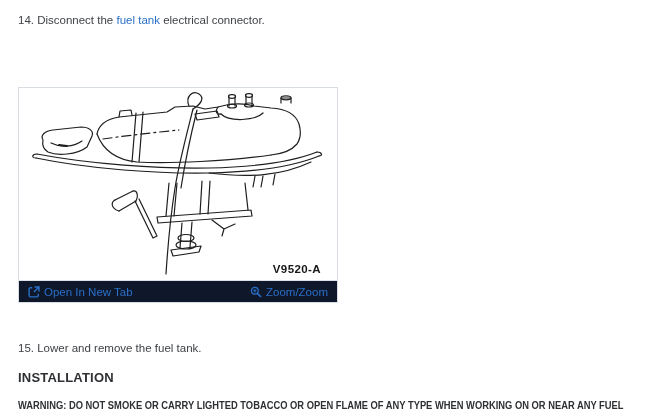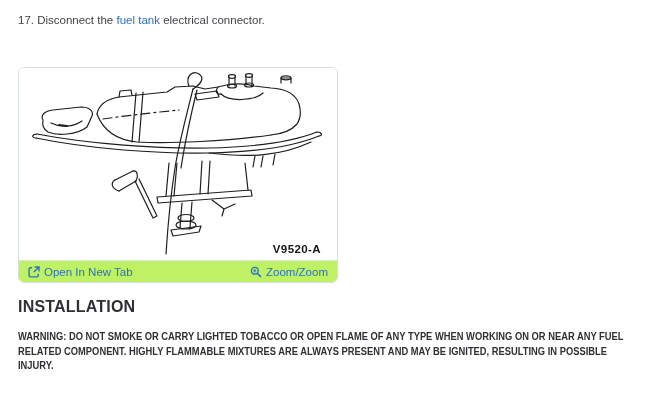--- a/index.html
+++ b/index.html
@@ -7,57 +7,57 @@
     width:650px; height:416px; background:#ffffff; overflow:hidden;
     font-family:"Liberation Sans", sans-serif; color:#3f4246;
     -webkit-font-smoothing:antialiased;
   }
   .page { position:relative; padding:13px 18px 0 18px; box-sizing:border-box; }
 
   .step-line { font-size:11.5px; line-height:14px; color:#3f4246; }
   .inline-link { color:#2a70c8; cursor:pointer; text-decoration:none; }
 
   .figure-box {
-    margin-top:40px; width:320px; border:1px solid #d8dde4; border-radius:6px;
+    margin-top:60px; width:320px; border:1px solid #d8dde4; border-radius:0;
     background:#ffffff; box-sizing:border-box; overflow:hidden;
   }
   .figure-image { position:relative; height:192px; background:#ffffff; }
   .figure-label {
     position:absolute; right:16px; bottom:5px;
     font-weight:bold; font-size:11.5px; letter-spacing:0.4px; color:#161616;
   }
   .figure-footer {
     display:flex; justify-content:space-between; align-items:center;
-    height:21px; padding:0 9px; background:#bef264; border-top:1px solid #dde2e9;
+    height:21px; padding:0 9px; background:#0f172a; border-top:1px solid #dde2e9;
   }
   .figure-link {
     display:flex; align-items:center; gap:4px;
     color:#2a70c8; font-size:11.5px; cursor:pointer; text-decoration:none;
   }
   .figure-link svg { display:block; }
 
   .step-15 { margin-top:38px; }
   .installation-heading {
-    margin-top:15px; font-weight:bold; font-size:16px; color:#2e3033;
+    margin-top:15px; font-weight:bold; font-size:13px; color:#2e3033;
     letter-spacing:0.2px;
   }
   .warning {
     margin-top:13px; font-weight:bold; font-size:11px; line-height:14.5px;
     color:#2e3033; width:724px; transform:scaleX(0.85); transform-origin:0 0;
   }
 
   .sketch { position:absolute; left:0; top:0; }
 </style>
 </head>
 <body>
 
 <div class="page">
 
   <div class="step-line">
-    <span>17. Disconnect the </span><a class="inline-link">fuel tank</a><span> electrical connector.</span>
+    <span>14. Disconnect the </span><a class="inline-link">fuel tank</a><span> electrical connector.</span>
   </div>
 
   <div class="figure-box">
     <div class="figure-image">
 
       <svg class="sketch" width="318" height="192" viewBox="0 0 318 192">
         <g fill="none" stroke="#1e1e1e" stroke-width="1.2" stroke-linecap="round" stroke-linejoin="round">
 
           <path d="M78,46 C80,36 88,31 100,29 L148,24 L156,19 L174,18 L186,21 L199,19 C212,15 226,15 235,18 L252,20 C268,21 277,27 280,36 C282,43 282,50 278,56 C272,63 262,66 252,67"></path>
           <path d="M252,67 C210,73 150,76 118,74 C98,72 84,62 78,46"></path>
@@ -131,18 +131,19 @@
             <circle cx="4.8" cy="4.8" r="3.4" fill="none" stroke="#2a70c8" stroke-width="1.3"></circle>
             <path d="M7.4 7.4 L11 11" stroke="#2a70c8" stroke-width="1.6"></path>
             <path d="M4.8 3.2 V6.4 M3.2 4.8 H6.4" stroke="#2a70c8" stroke-width="1.1"></path>
           </svg>
         </span>
         <span>Zoom/Zoom</span>
       </a>
     </div>
   </div>
 
+  <div class="step-line step-15">15. Lower and remove the fuel tank.</div>
 
   <div class="installation-heading">INSTALLATION</div>
 
   <div class="warning">WARNING: DO NOT SMOKE OR CARRY LIGHTED TOBACCO OR OPEN FLAME OF ANY TYPE WHEN WORKING ON OR NEAR ANY FUEL RELATED COMPONENT. HIGHLY FLAMMABLE MIXTURES ARE ALWAYS PRESENT AND MAY BE IGNITED, RESULTING IN POSSIBLE INJURY.</div>
 
 </div>
 
 </body></html>

